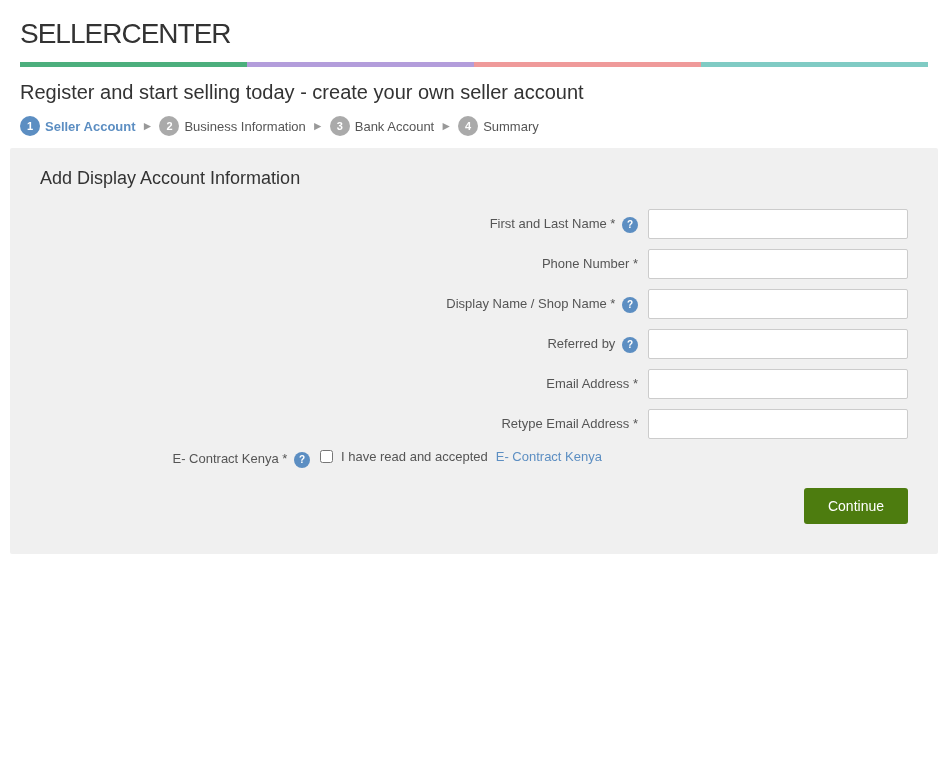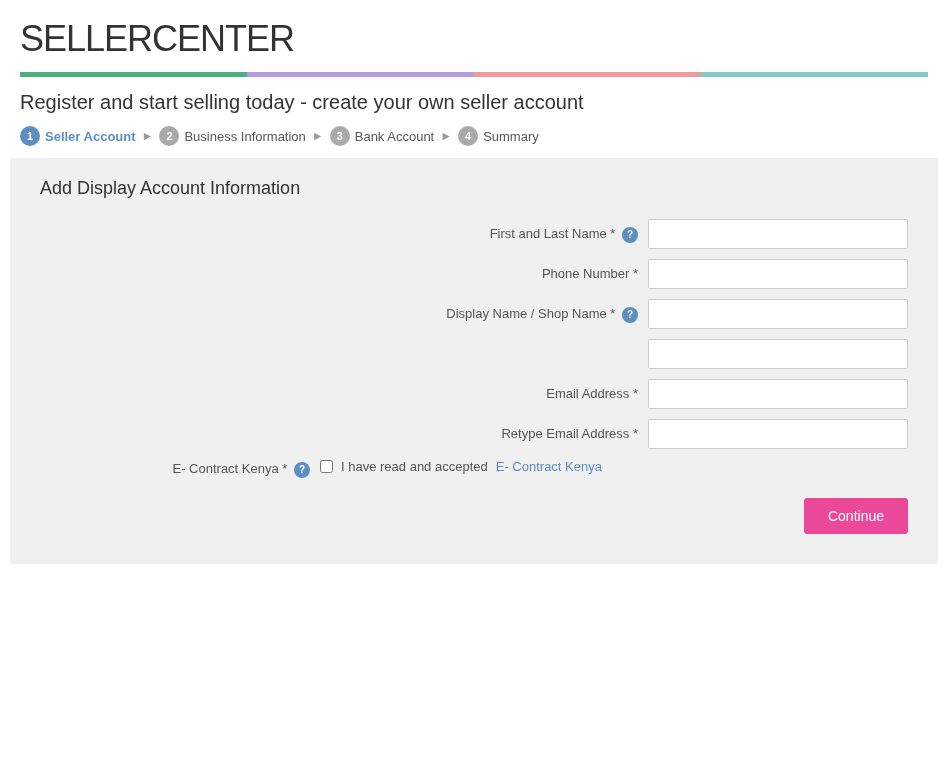--- a/index.html
+++ b/index.html
@@ -1,19 +1,19 @@
 <!DOCTYPE html>
 <html><head>
   <meta charset="utf-8">
   <style>
     * { box-sizing: border-box; margin: 0; padding: 0; }
     body { font-family: Arial, sans-serif; background: #fff; color: #333; font-size: 14px; }
 
     .header { padding: 18px 20px 0 20px; }
-    .logo { font-size: 36px; font-weight: 900; color: #333; letter-spacing: -1px; }
+    .logo { font-size: 28px; font-weight: 900; color: #333; letter-spacing: -1px; }
     .logo span { font-weight: 300; color: #333; }
 
     .progress-bar { height: 5px; width: 100%; margin-top: 12px; display: flex; }
     .pb-seg1 { flex: 1; background: #4caf7d; }
     .pb-seg2 { flex: 1; background: #b39ddb; }
     .pb-seg3 { flex: 1; background: #ef9a9a; }
     .pb-seg4 { flex: 1; background: #80cbc4; }
 
     .page-title { padding: 14px 20px 12px 20px; font-size: 20px; font-weight: 400; color: #333; }
 
@@ -55,21 +55,21 @@
 
     .hint-text { font-size: 11px; color: #888; margin-top: 3px; }
 
     .checkbox-row { display: flex; align-items: flex-start; margin-bottom: 10px; }
     .checkbox-label { width: 280px; text-align: right; padding-right: 10px; padding-top: 2px; font-size: 13px; color: #555; flex-shrink: 0; }
     .checkbox-content { display: flex; align-items: center; gap: 8px; font-size: 13px; color: #555; }
     .checkbox-content a { color: #5c8ec2; text-decoration: none; }
 
     .continue-row { display: flex; justify-content: flex-end; margin-top: 20px; }
     .continue-btn {
-      background: #ec4899; color: #fff; border: none; padding: 10px 24px;
+      background: #4d7c0f; color: #fff; border: none; padding: 10px 24px;
       font-size: 14px; cursor: pointer; border-radius: 3px;
     }
   </style>
 </head>
 <body>
 
 <div class="header">
   <div class="logo">
     <span>SELLER</span><span style="font-weight:300;">CENTER</span>
   </div>
@@ -131,20 +131,24 @@
     <div class="form-label">
       <span>Display Name / Shop Name *</span>
       <span class="help-icon">?</span>
     </div>
     <div class="form-input">
       <input type="text" style="">
     </div>
   </div>
 
   <div class="form-row">
+    <div class="form-label">
+      <span>Referred by</span>
+      <span class="help-icon">?</span>
+    </div>
     <div class="form-input">
       <input type="text" style="">
     </div>
   </div>
 
   <div class="form-row">
     <div class="form-label">
       <span>Email Address *</span>
     </div>
     <div class="form-input">

